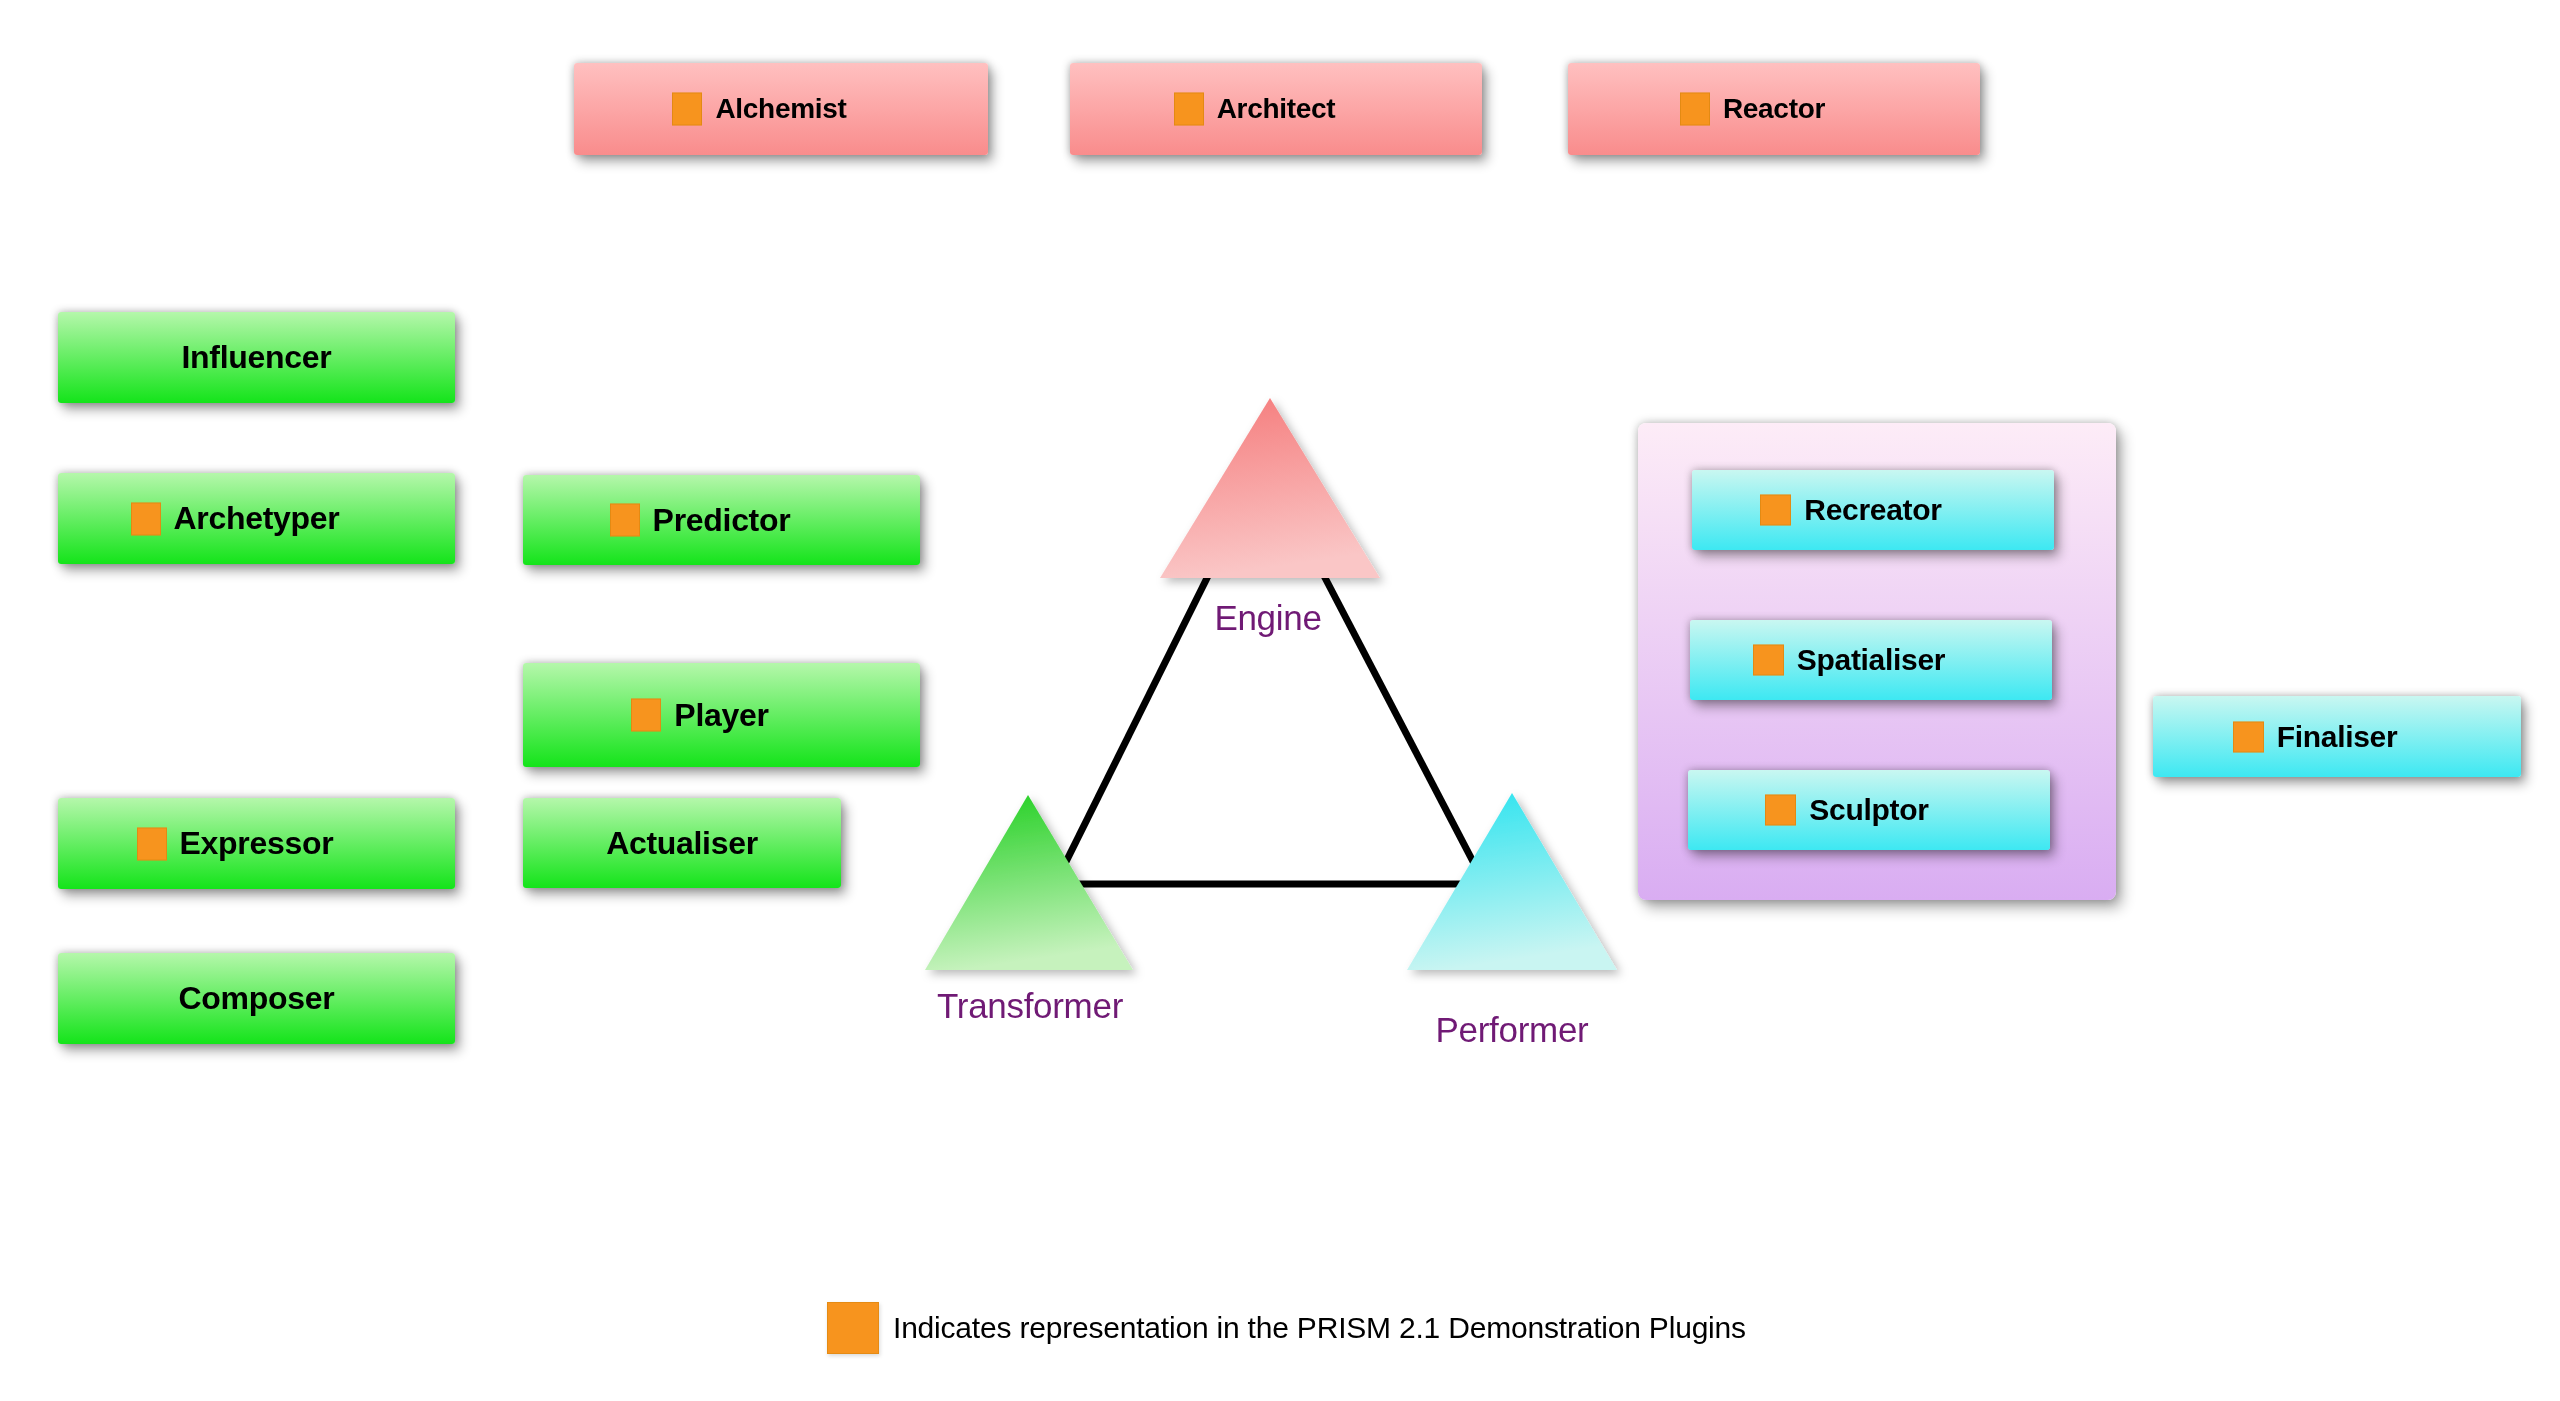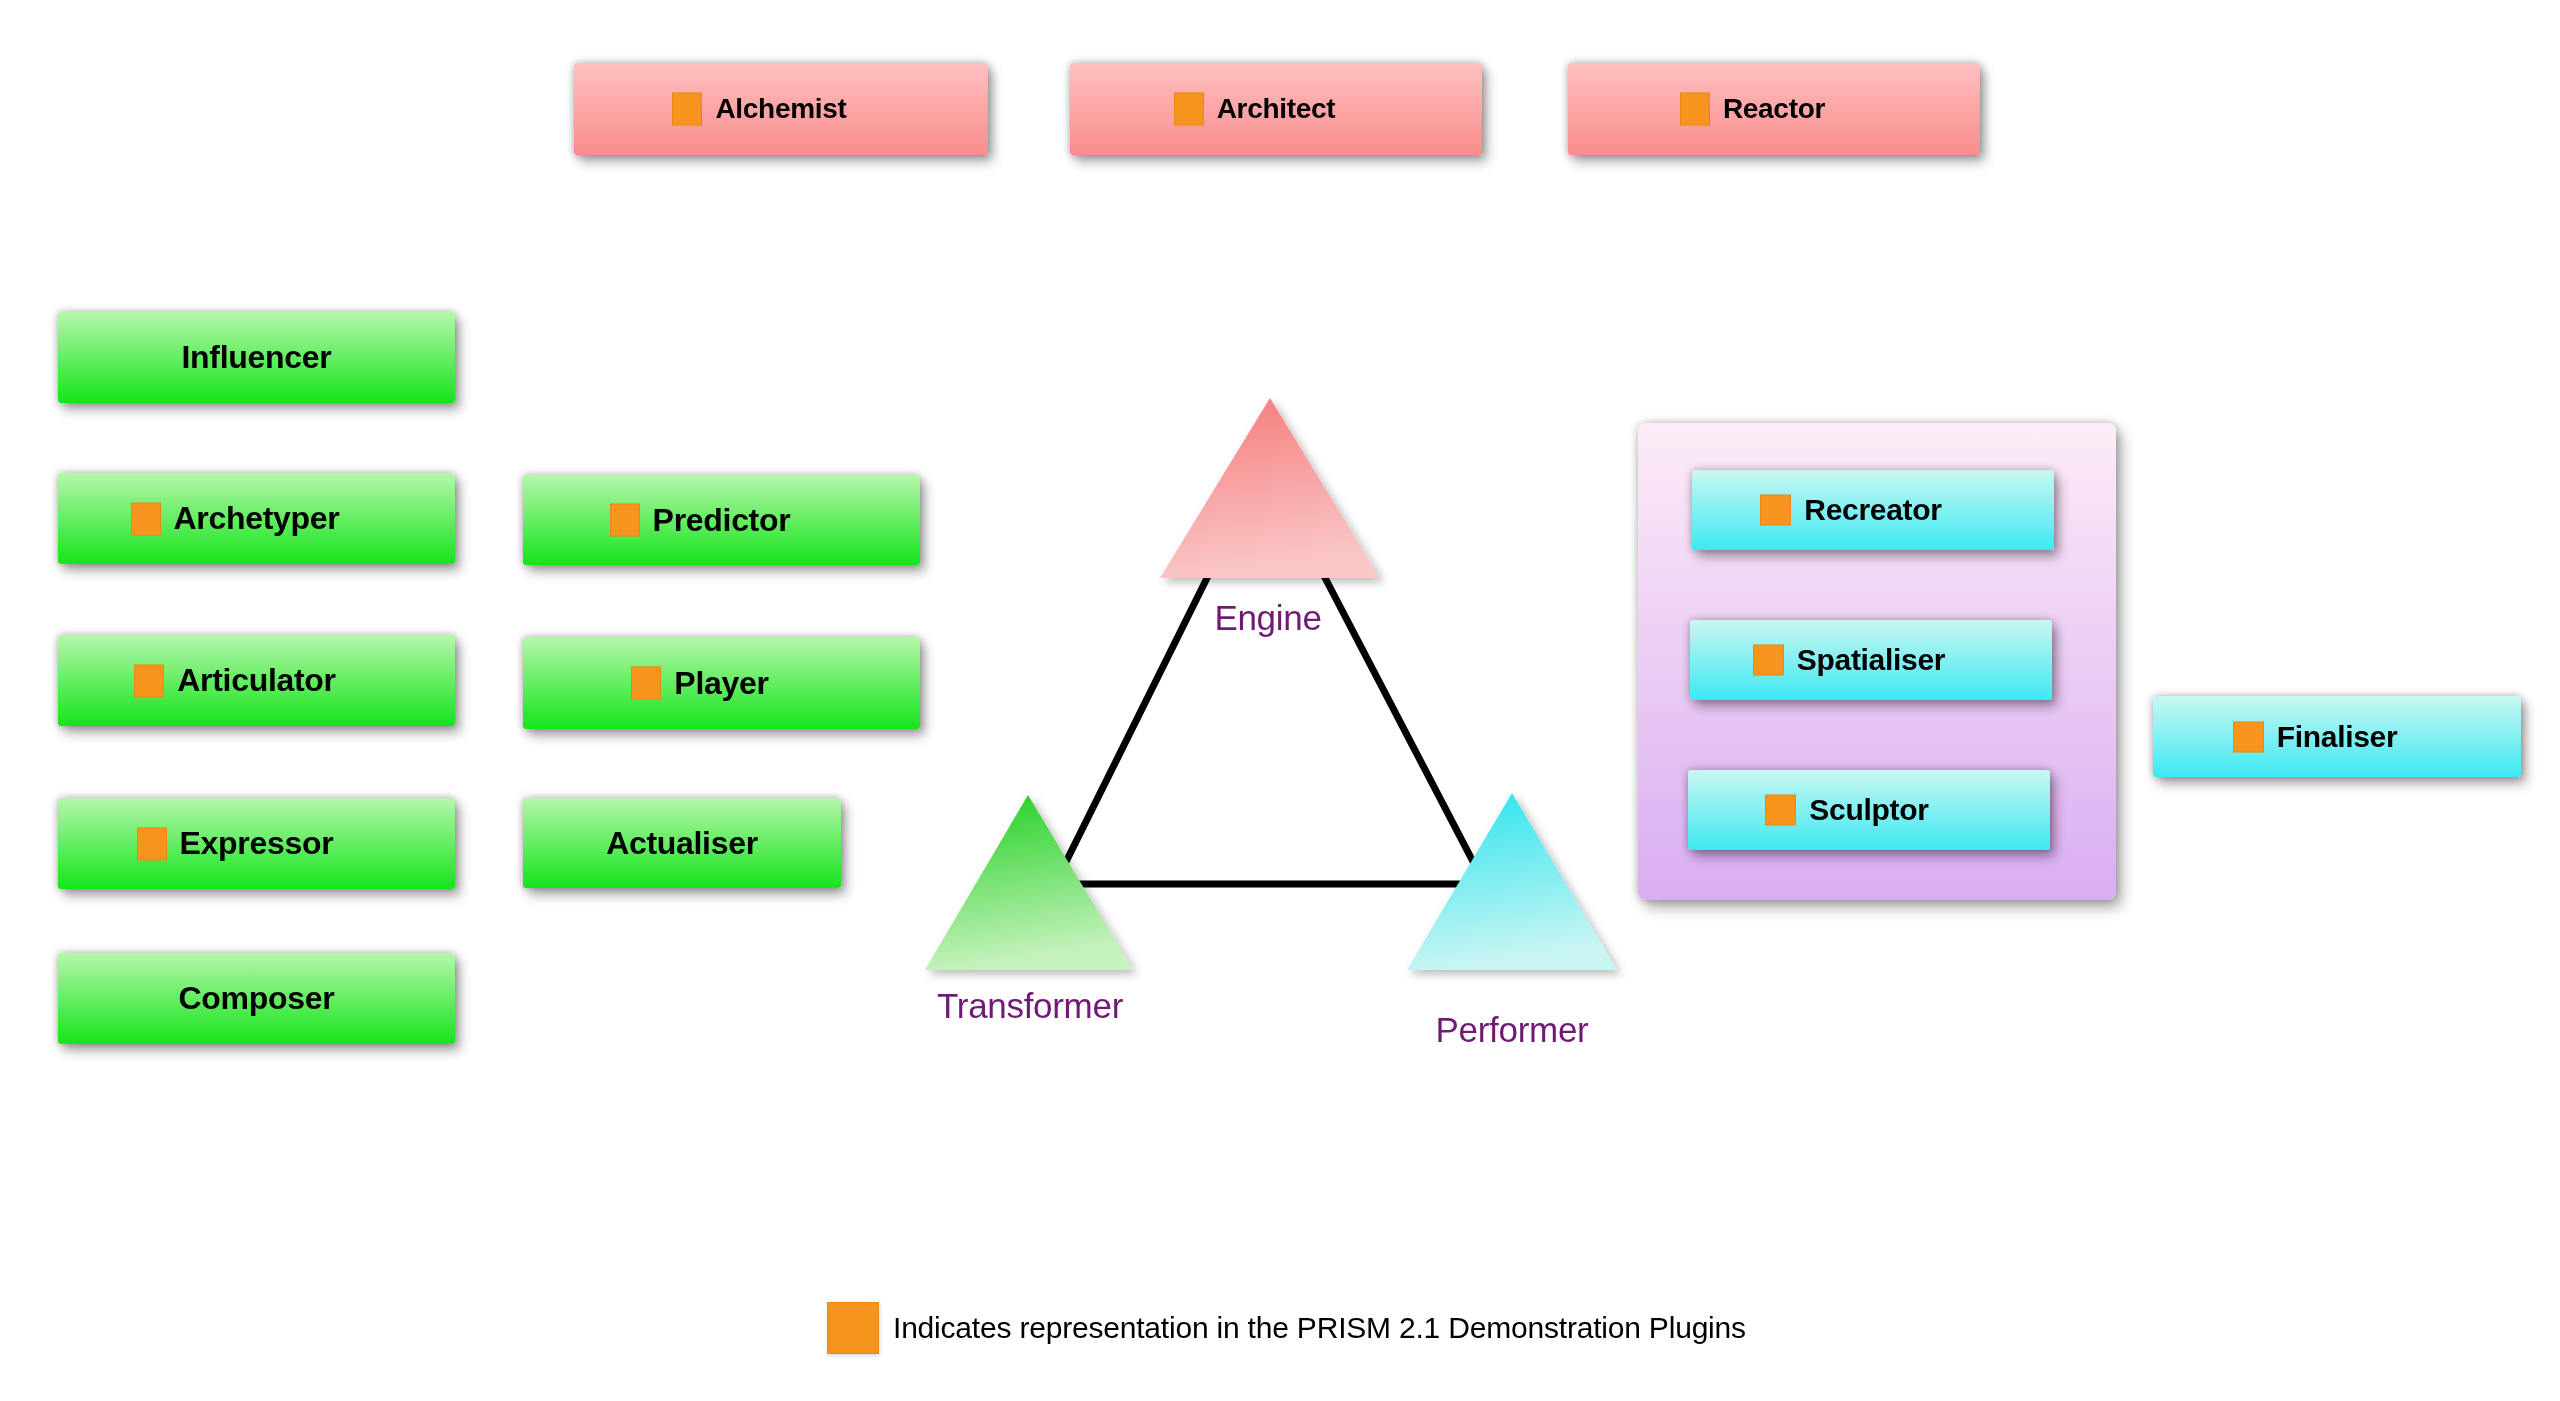--- a/index.html
+++ b/index.html
@@ -62,34 +62,31 @@
   <div class="box pink" style="left:1568px;top:63px;width:412px;height:92px">
     <span class="labelwrap"><span class="sq"></span><span class="lbl">Reactor</span></span>
   </div>
 
   <div class="box green" style="left:58px;top:312px;width:397px;height:91px">
     <span class="labelwrap"><span class="lbl">Influencer</span></span>
   </div>
   <div class="box green" style="left:58px;top:473px;width:397px;height:91px">
     <span class="labelwrap"><span class="sq"></span><span class="lbl">Archetyper</span></span>
   </div>
-  <div class="box green" style="left:58px;top:635px;width:397px;height:91px">
-    <span class="labelwrap"><span class="sq"></span><span class="lbl">Articulator</span></span>
-  </div>
   <div class="box green" style="left:58px;top:798px;width:397px;height:91px">
     <span class="labelwrap"><span class="sq"></span><span class="lbl">Expressor</span></span>
   </div>
   <div class="box green" style="left:523px;top:475px;width:397px;height:90px">
     <span class="labelwrap"><span class="sq"></span><span class="lbl">Predictor</span></span>
   </div>
 
   <div class="box green" style="left:58px;top:953px;width:397px;height:91px">
     <span class="labelwrap"><span class="lbl">Composer</span></span>
   </div>
-  <div class="box green" style="left:523px;top:637px;width:397px;height:92px">
+  <div class="box green" style="left:523px;top:663px;width:397px;height:104px">
     <span class="labelwrap"><span class="sq"></span><span class="lbl">Player</span></span>
   </div>
   <div class="box green" style="left:523px;top:798px;width:318px;height:90px">
     <span class="labelwrap"><span class="lbl">Actualiser</span></span>
   </div>
 
   <svg class="tri-svg" width="760" height="660" viewBox="900 380 760 660">
     <defs>
       <linearGradient id="gRed" x1="0" y1="0" x2="0.18" y2="1">
         <stop offset="0" stop-color="#f57b7b"></stop>

